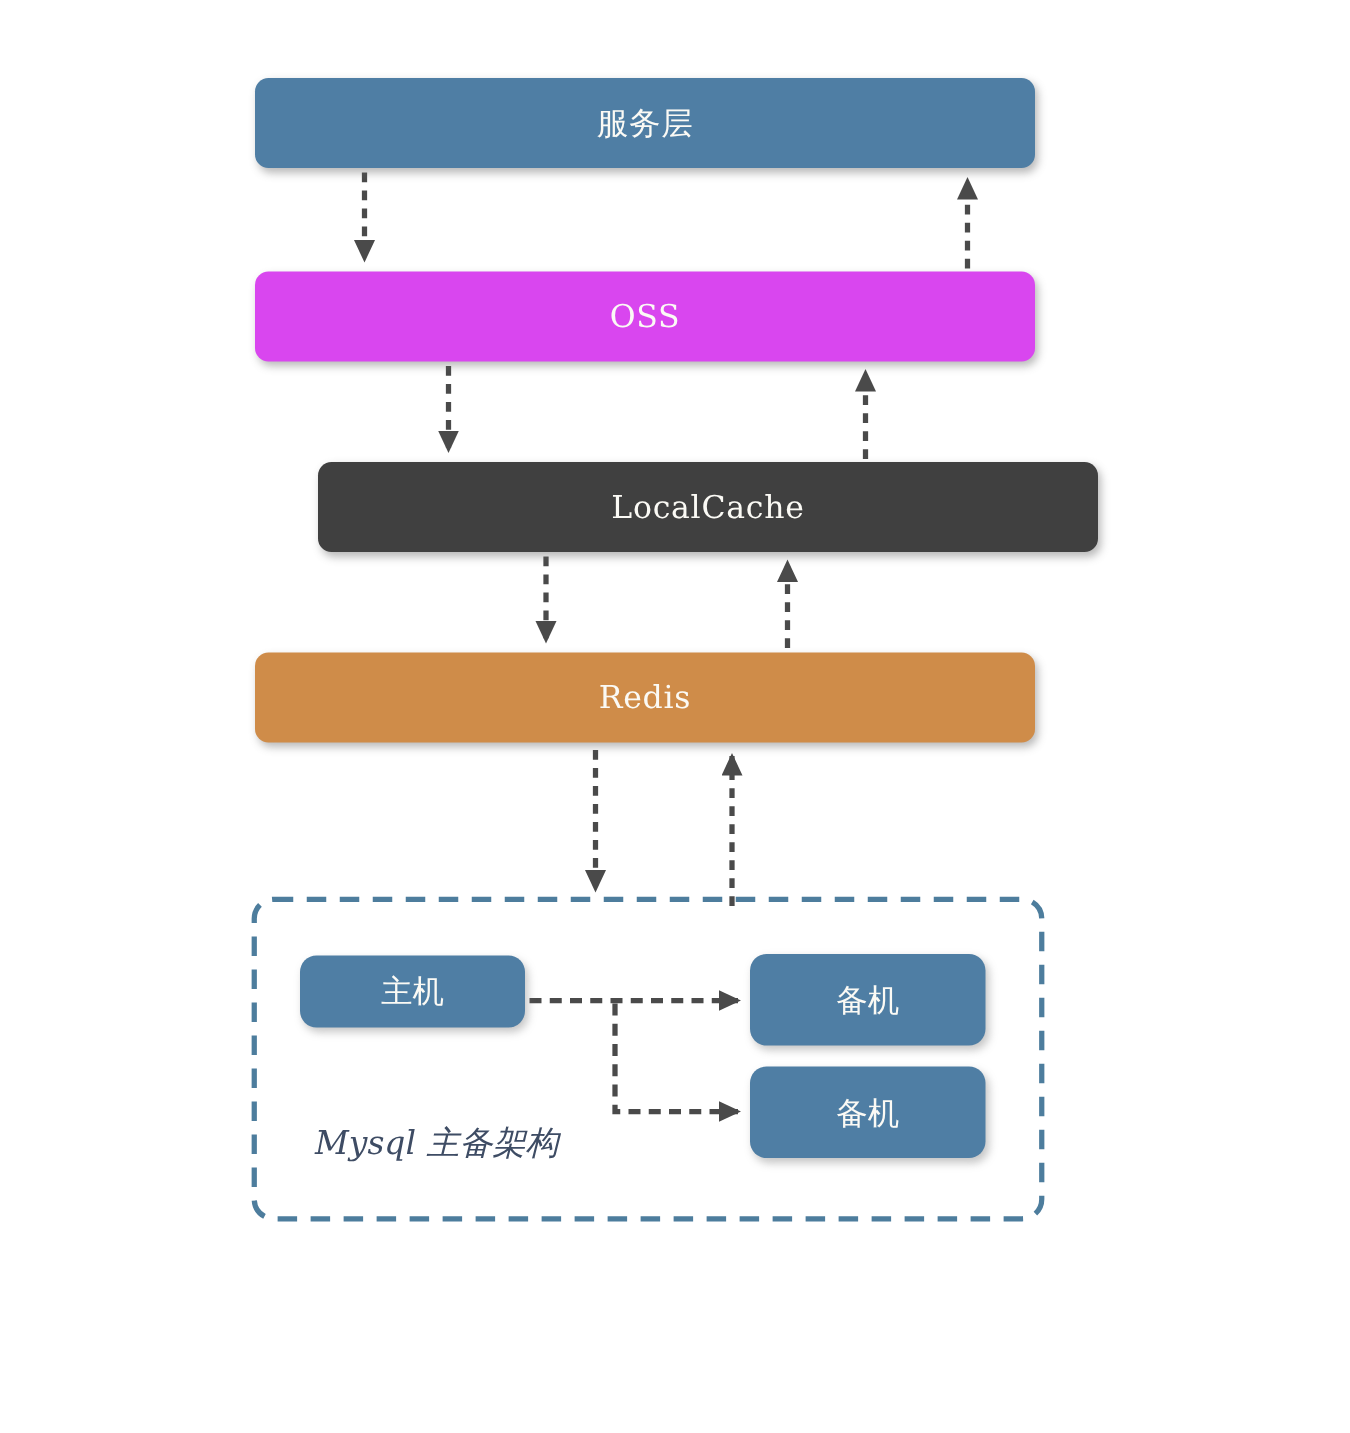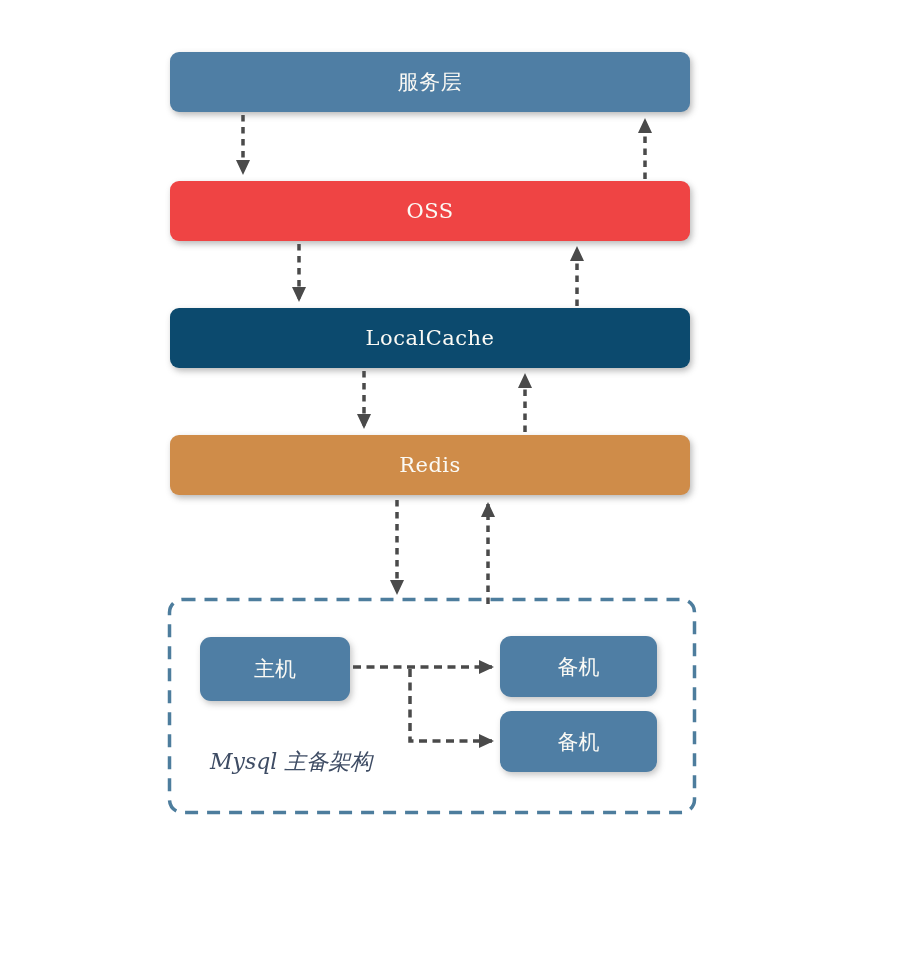--- a/index.html
+++ b/index.html
@@ -15,33 +15,33 @@
   
   .layer{
     position:absolute;left:170px;width:520px;height:60px;
     border-radius:9px;
     display:flex;align-items:center;justify-content:center;
     color:#fbfaf5;font-size:21px;letter-spacing:.5px;
     box-shadow:2px 3px 6px rgba(100,100,100,.45);
     z-index:2;
   }
   .layer-service   {top:52px;  background:#4f7ea4;}
-  .layer-oss       {top:181px; background:#ef4444;}
-  .layer-localcache{top:308px; background:#0c4a6e;}
+  .layer-oss       {top:181px; background:#d946ef;}
+  .layer-localcache{top:308px; background:#404040;margin-left:42px;}
   .layer-redis     {top:435px; background:#cf8c49;align-items:center;}
 
   
   .node{
     position:absolute;background:#4f7ea4;border-radius:11px;
     display:flex;align-items:center;justify-content:center;
     color:#fbfaf5;font-size:21px;
     box-shadow:2px 3px 6px rgba(110,110,110,.4);
     z-index:2;
   }
-  .node-master {left:200px;top:637px;width:150px;height:64px;}
+  .node-master {left:200px;top:637px;width:150px;height:48px;}
   .node-backup1{left:500px;top:636px;width:157px;height:61px;}
   .node-backup2{left:500px;top:711px;width:157px;height:61px;}
 
   .cluster-caption{
     position:absolute;left:210px;top:747px;
     font-size:22px;color:#3e4c64;z-index:2;
     white-space:nowrap;
     font-style:italic;
   }
 

